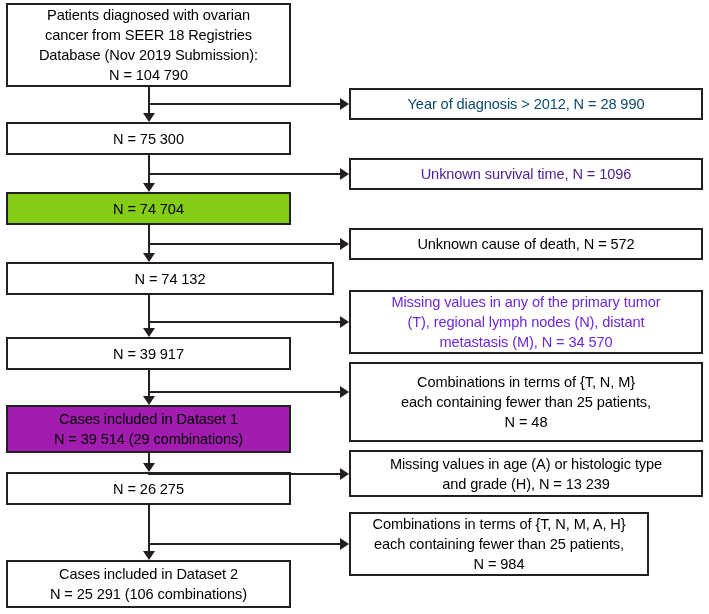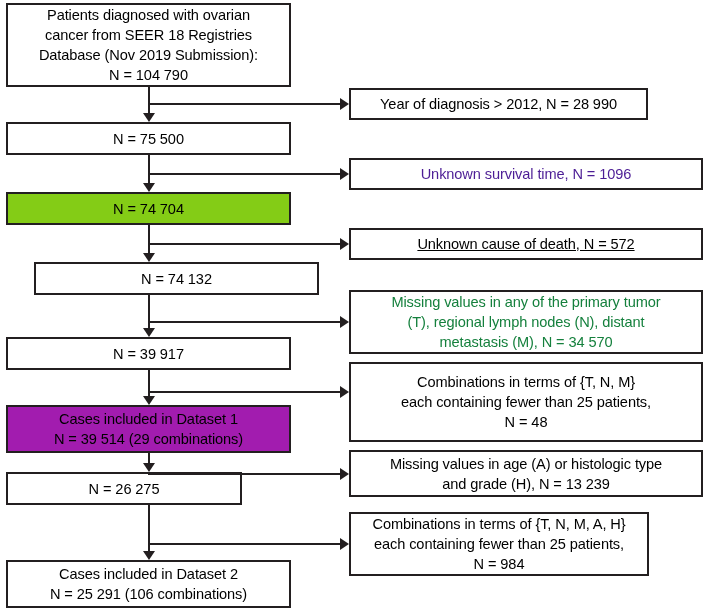--- a/index.html
+++ b/index.html
@@ -60,60 +60,60 @@
 </head>
 <body>
 
 <div id="canvas" style="background: rgb(255, 255, 255);">
 
   <div class="box" style="left: 6px; top: 3px; width: 285px; height: 84px; border-color: rgb(35, 31, 32); background: rgb(255, 255, 255); color: rgb(0, 0, 0);">
     <span class="txt">Patients diagnosed with ovarian<br>cancer from SEER 18 Registries<br>Database (Nov 2019 Submission):<br>N = 104 790</span>
   </div>
 
   <div class="box" style="left: 6px; top: 122px; width: 285px; height: 33px; border-color: rgb(35, 31, 32); background: rgb(255, 255, 255); color: rgb(0, 0, 0);">
-    <span class="txt">N = 75 500</span>
+    <span class="txt">N = 75 300</span>
   </div>
 
   <div class="box" style="left: 6px; top: 192px; width: 285px; height: 33px; border-color: rgb(35, 31, 32); background: #84cc16; color: rgb(0, 0, 0);">
     <span class="txt">N = 74 704</span>
   </div>
 
-  <div class="box" style="left: 6px; top: 262px; width: 285px; height: 33px; border-color: rgb(35, 31, 32); background: rgb(255, 255, 255); color: rgb(0, 0, 0); margin-left: 28px;">
+  <div class="box" style="left: 6px; top: 262px; width: 328px; height: 33px; border-color: rgb(35, 31, 32); background: rgb(255, 255, 255); color: rgb(0, 0, 0);">
     <span class="txt">N = 74 132</span>
   </div>
 
   <div class="box" style="left: 6px; top: 337px; width: 285px; height: 33px; border-color: rgb(35, 31, 32); background: rgb(255, 255, 255); color: rgb(0, 0, 0);">
     <span class="txt">N = 39 917</span>
   </div>
 
   <div class="box" style="left: 6px; top: 405px; width: 285px; height: 48px; border-color: rgb(35, 31, 32); background: #a21caf; color: rgb(0, 0, 0);">
     <span class="txt">Cases included in Dataset 1<br>N = 39 514 (29 combinations)</span>
   </div>
 
-  <div class="box" style="left: 6px; top: 472px; width: 236px; height: 33px; border-color: rgb(35, 31, 32); background: rgb(255, 255, 255); color: rgb(0, 0, 0);">
+  <div class="box" style="left: 6px; top: 472px; width: 285px; height: 33px; border-color: rgb(35, 31, 32); background: rgb(255, 255, 255); color: rgb(0, 0, 0);">
     <span class="txt">N = 26 275</span>
   </div>
 
   <div class="box" style="left: 6px; top: 560px; width: 285px; height: 48px; border-color: rgb(35, 31, 32); background: rgb(255, 255, 255); color: rgb(0, 0, 0);">
     <span class="txt">Cases included in Dataset 2<br>N = 25 291 (106 combinations)</span>
   </div>
 
-  <div class="box" style="left: 349px; top: 88px; width: 299px; height: 32px; border-color: rgb(35, 31, 32); background: rgb(255, 255, 255); color: #000000;">
+  <div class="box" style="left: 349px; top: 88px; width: 354px; height: 32px; border-color: rgb(35, 31, 32); background: rgb(255, 255, 255); color: #0c4a6e;">
     <span class="txt">Year of diagnosis &gt; 2012, N = 28 990</span>
   </div>
 
   <div class="box" style="left: 349px; top: 158px; width: 354px; height: 32px; border-color: rgb(35, 31, 32); background: rgb(255, 255, 255); color: #4c1d95;">
     <span class="txt">Unknown survival time, N = 1096</span>
   </div>
 
-  <div class="box" style="left: 349px; top: 228px; width: 354px; height: 32px; border-color: rgb(35, 31, 32); background: rgb(255, 255, 255); color: rgb(0, 0, 0); text-decoration: underline;">
+  <div class="box" style="left: 349px; top: 228px; width: 354px; height: 32px; border-color: rgb(35, 31, 32); background: rgb(255, 255, 255); color: rgb(0, 0, 0);">
     <span class="txt">Unknown cause of death, N = 572</span>
   </div>
 
-  <div class="box" style="left: 349px; top: 290px; width: 354px; height: 64px; border-color: rgb(35, 31, 32); background: rgb(255, 255, 255); color: #15803d;">
+  <div class="box" style="left: 349px; top: 290px; width: 354px; height: 64px; border-color: rgb(35, 31, 32); background: rgb(255, 255, 255); color: #6d28d9;">
     <span class="txt">Missing values in any of the primary tumor<br>(T), regional lymph nodes (N), distant<br>metastasis (M), N = 34 570</span>
   </div>
 
   <div class="box" style="left: 349px; top: 362px; width: 354px; height: 80px; border-color: rgb(35, 31, 32); background: rgb(255, 255, 255); color: rgb(0, 0, 0);">
     <span class="txt">Combinations in terms of {T, N, M}<br>each containing fewer than 25 patients,<br>N = 48</span>
   </div>
 
   <div class="box" style="left: 349px; top: 450px; width: 354px; height: 47px; border-color: rgb(35, 31, 32); background: rgb(255, 255, 255); color: rgb(0, 0, 0);">
     <span class="txt">Missing values in age (A) or histologic type<br>and grade (H), N = 13 239</span>
   </div>

